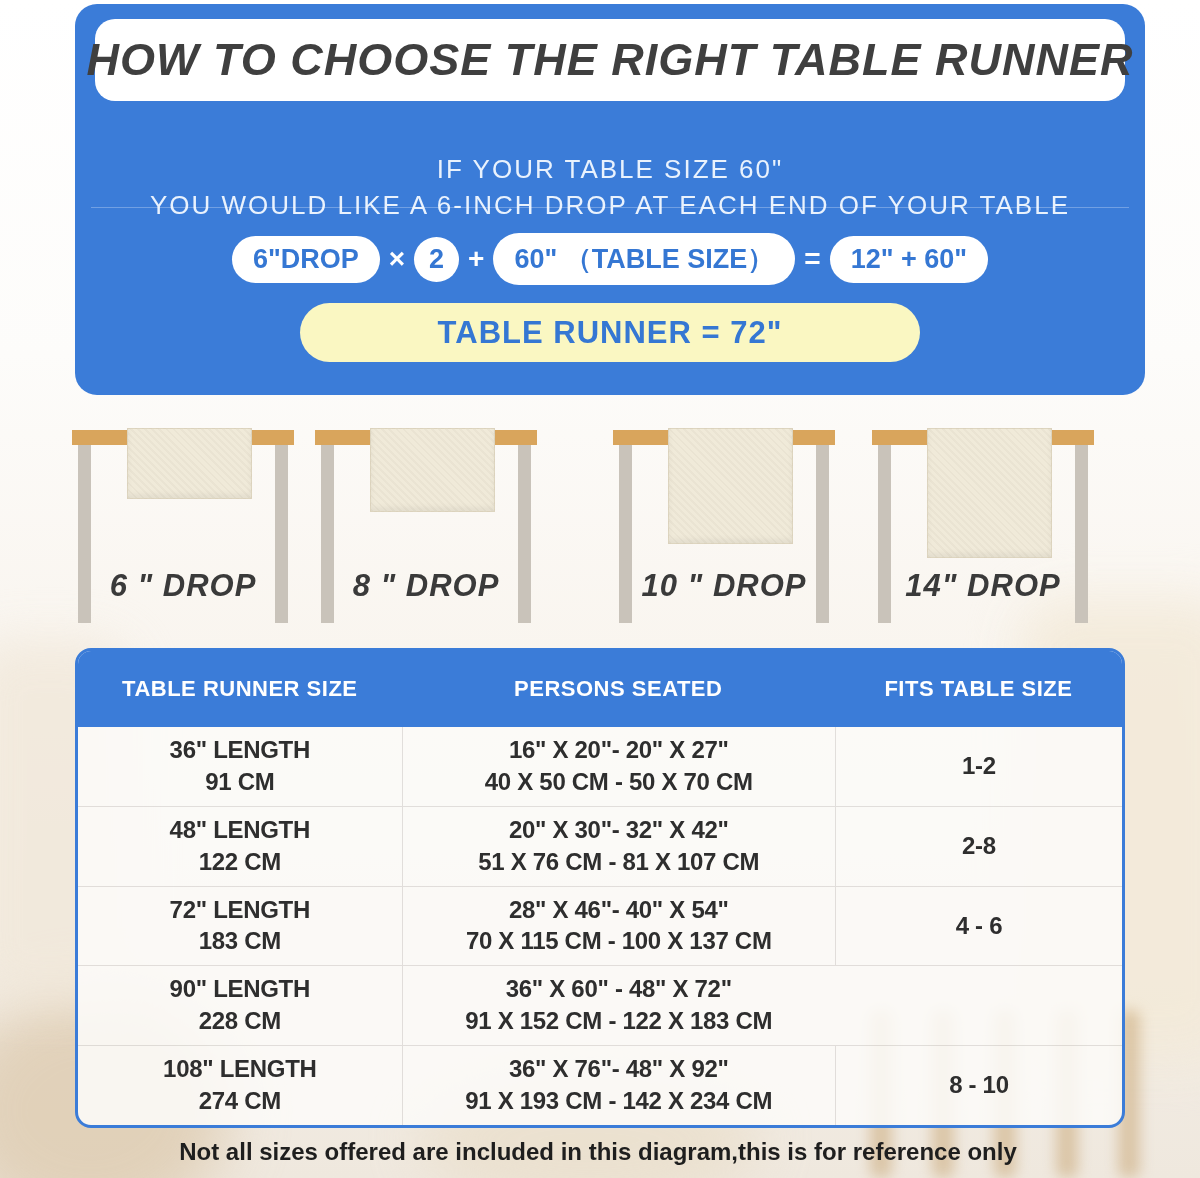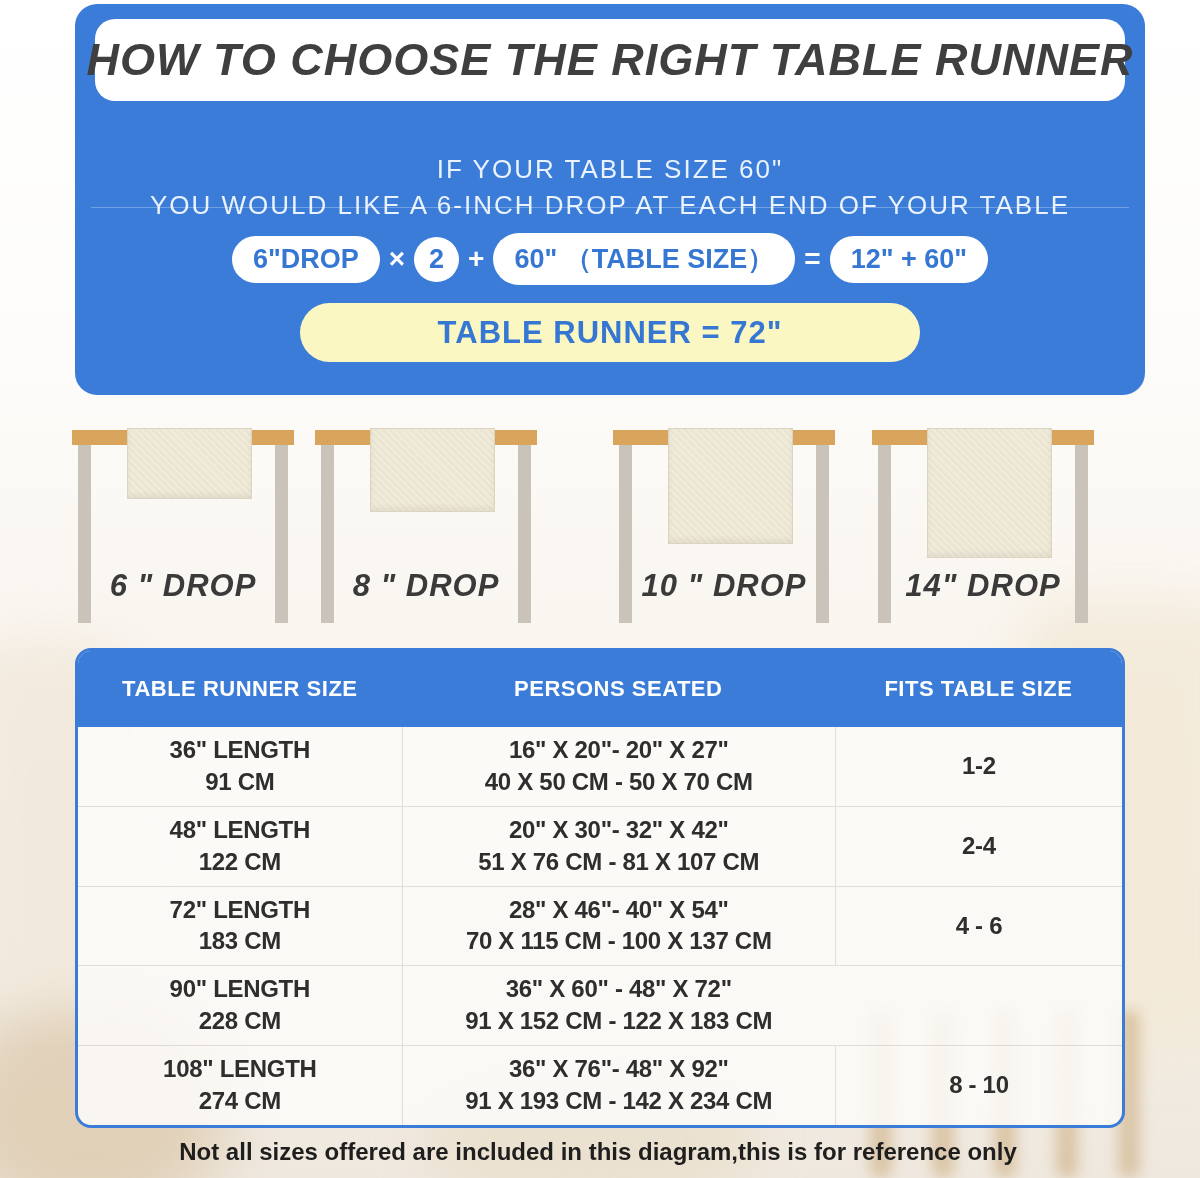--- a/index.html
+++ b/index.html
@@ -211,21 +211,21 @@
       <div class="trow">
         <div class="td">
           <span>48" LENGTH</span>
           <span>122 CM</span>
         </div>
         <div class="td td-mid">
           <span>20" X 30"- 32" X 42"</span>
           <span>51 X 76 CM - 81 X 107 CM</span>
         </div>
         <div class="td td-last">
-          <span>2-4</span>
+          <span>2-8</span>
         </div>
       </div>
 
       <div class="trow">
         <div class="td">
           <span>72" LENGTH</span>
           <span>183 CM</span>
         </div>
         <div class="td td-mid">
           <span>28" X 46"- 40" X 54"</span>

